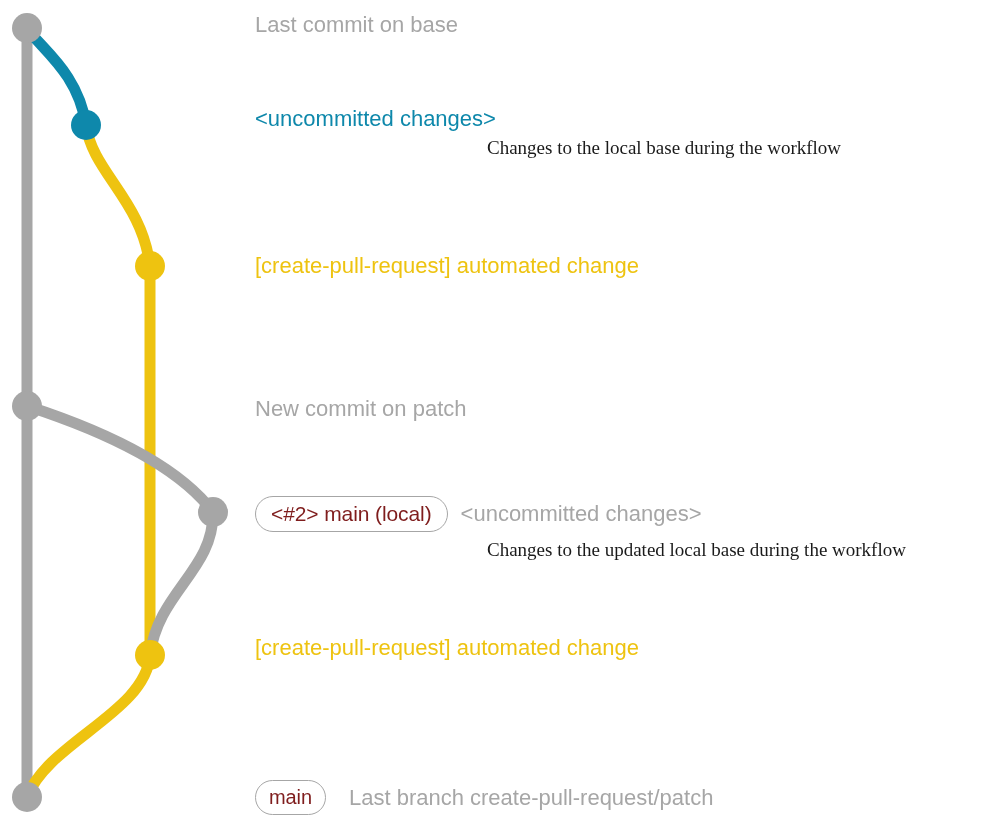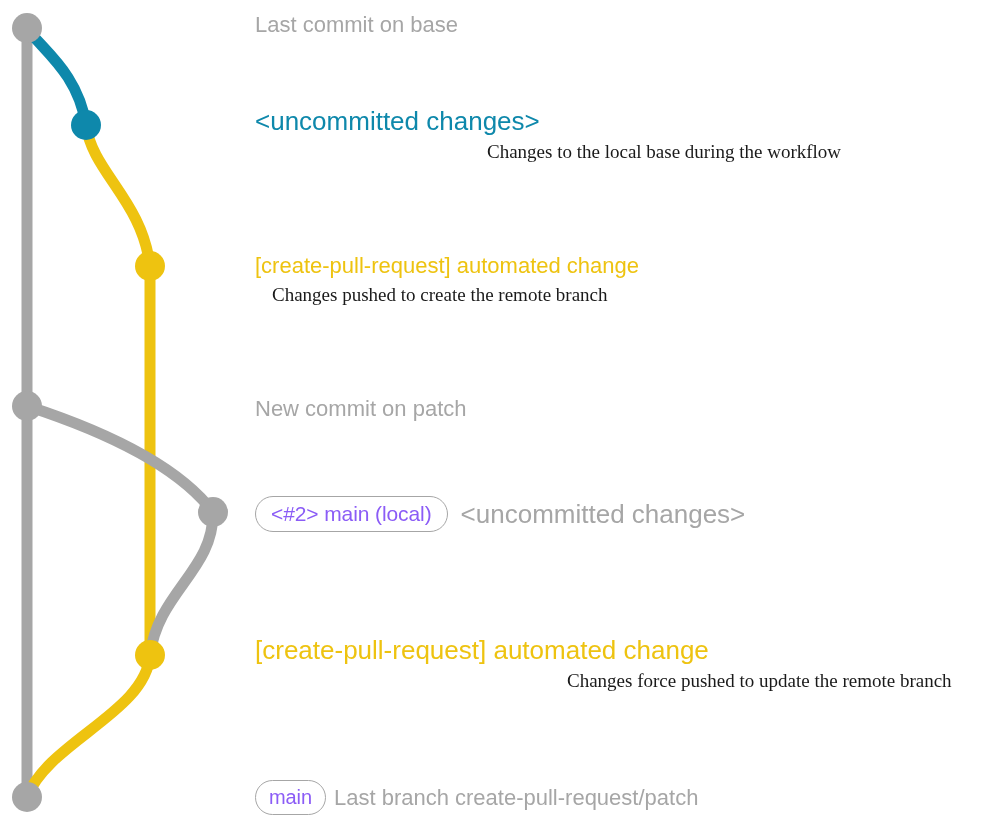--- a/index.html
+++ b/index.html
@@ -61,33 +61,33 @@
     padding: 6px 15px 7px 15px;
     font-size: 21px;
     line-height: 1;
     color: #0e88ab;
     background: #ffffff;
     letter-spacing: -0.1px;
   }
   .ref-pill.gray {
     border-color: #a6a6a6;
     border-width: 1.6px;
-    color: #8b5cf6;
+    color: #7f1d1d;
   }
   .ref-pill.yellow {
     border-color: #eec310;
     color: #eec310;
   }
   .ref-pill.small {
     font-size: 20px;
     padding: 6px 13px 7px 13px;
   }
 
   .subject {
-    font-size: 26px;
+    font-size: 22px;
     line-height: 1;
     white-space: nowrap;
   }
   .subject.teal   { color: #0e88ab; }
   .subject.yellow { color: #eec310; }
   .subject.gray   { color: #a6a6a6; }
 
   .standalone-subject {
     font-size: 22px;
     line-height: 1;
@@ -152,44 +152,43 @@
       <div class="ann-headline">
         <span class="subject teal">&lt;uncommitted changes&gt;</span>
       </div>
       <div class="ann-detail" style="margin-left:232px;">Changes to the local base during the workflow</div>
     </div>
 
     <div class="annotation" style="left:255px; top:255px;">
       <div class="ann-headline">
         <span class="standalone-subject yellow">[create-pull-request] automated change</span>
       </div>
-      <div class="ann-detail" style="margin-left:17px;">Changes pushed to create the remote branch</div>
     </div>
 
     <div class="annotation" style="left:255px; top:398px;">
       <div class="ann-headline">
         <span class="standalone-subject gray">New commit on patch</span>
       </div>
     </div>
 
     <div class="annotation" style="left:255px; top:496px;">
       <div class="ann-headline">
         <span class="ref-pill gray">&lt;#2&gt; main (local)</span>
         <span class="subject gray">&lt;uncommitted changes&gt;</span>
       </div>
+      <div class="ann-detail" style="margin-left:232px;">Changes to the updated local base during the workflow</div>
     </div>
 
     <div class="annotation" style="left:255px; top:637px;">
       <div class="ann-headline">
         <span class="subject yellow">[create-pull-request] automated change</span>
       </div>
-      <div class="ann-detail" style="margin-left:312px;">Changes force pushed to update the remote branch</div>
     </div>
 
     <div class="annotation" style="left:255px; top:780px;">
-      <div class="ann-headline" style="gap:8px;">
+      <div class="ann-headline" style="gap:23px;">
         <span class="ref-pill gray small">main</span>
         <span class="subject gray" style="font-size:22px;">Last branch create-pull-request/patch</span>
       </div>
     </div>
 
   </div>
 </div>
 
 </body></html>

